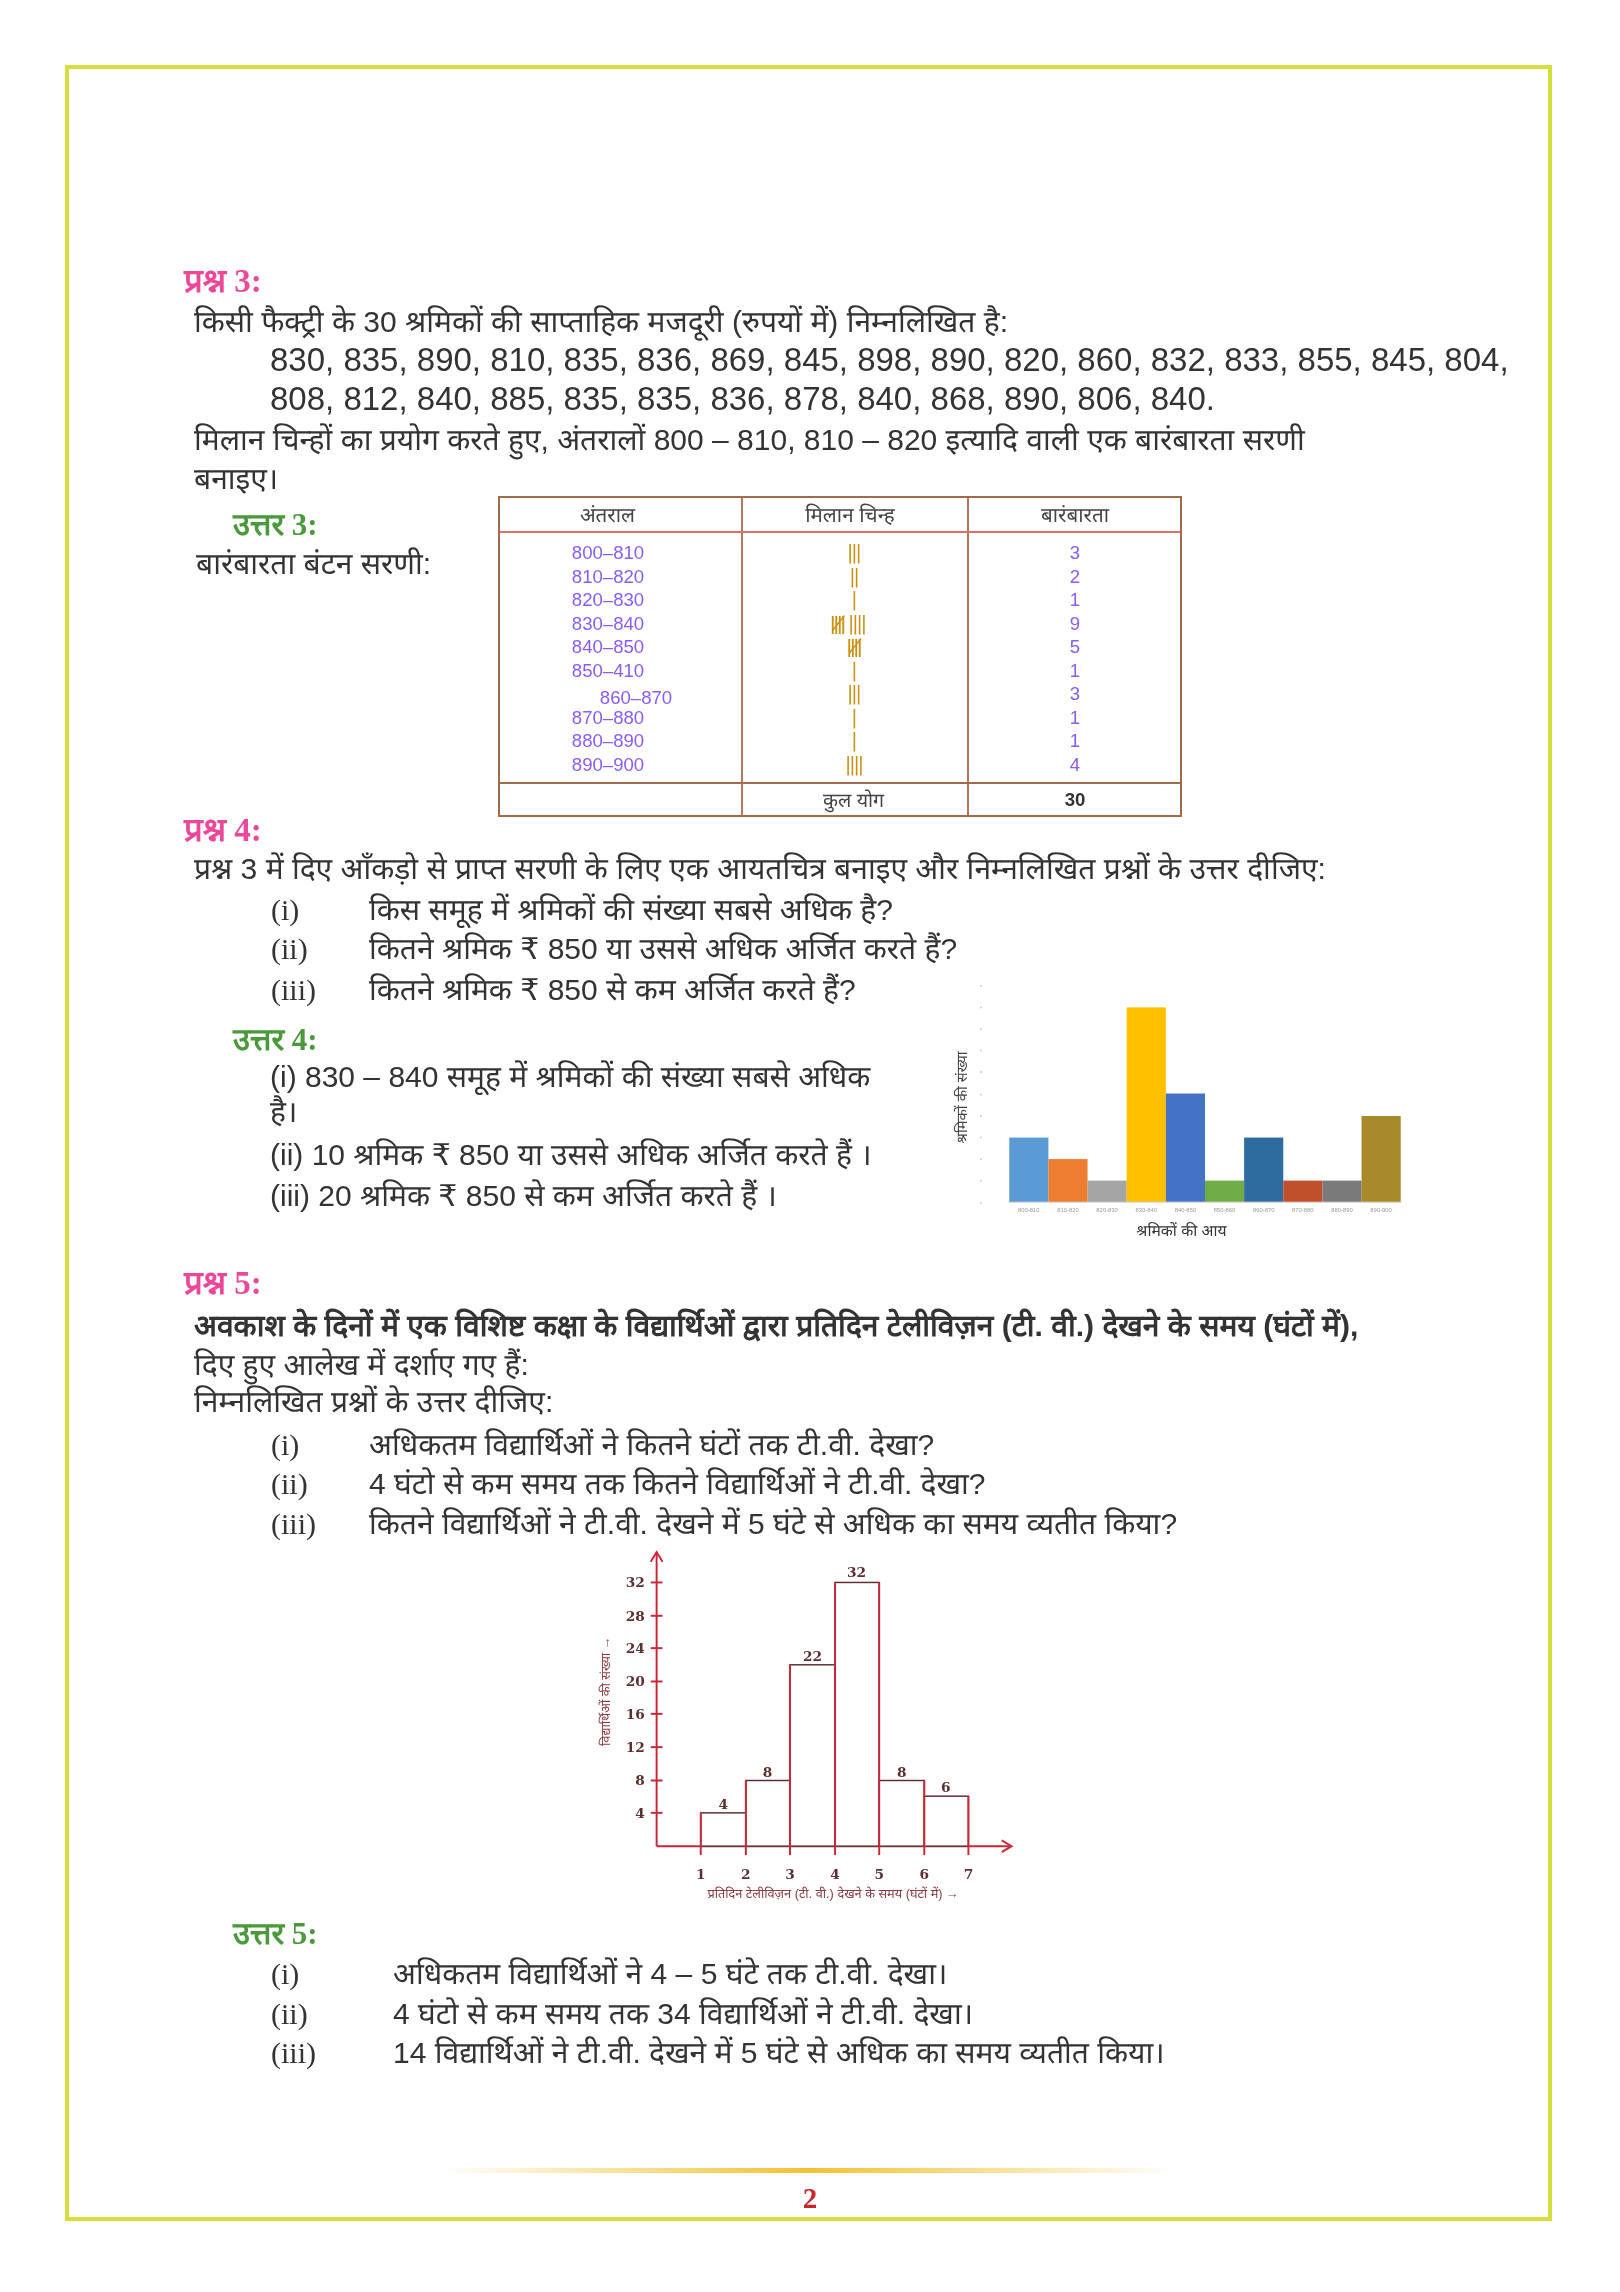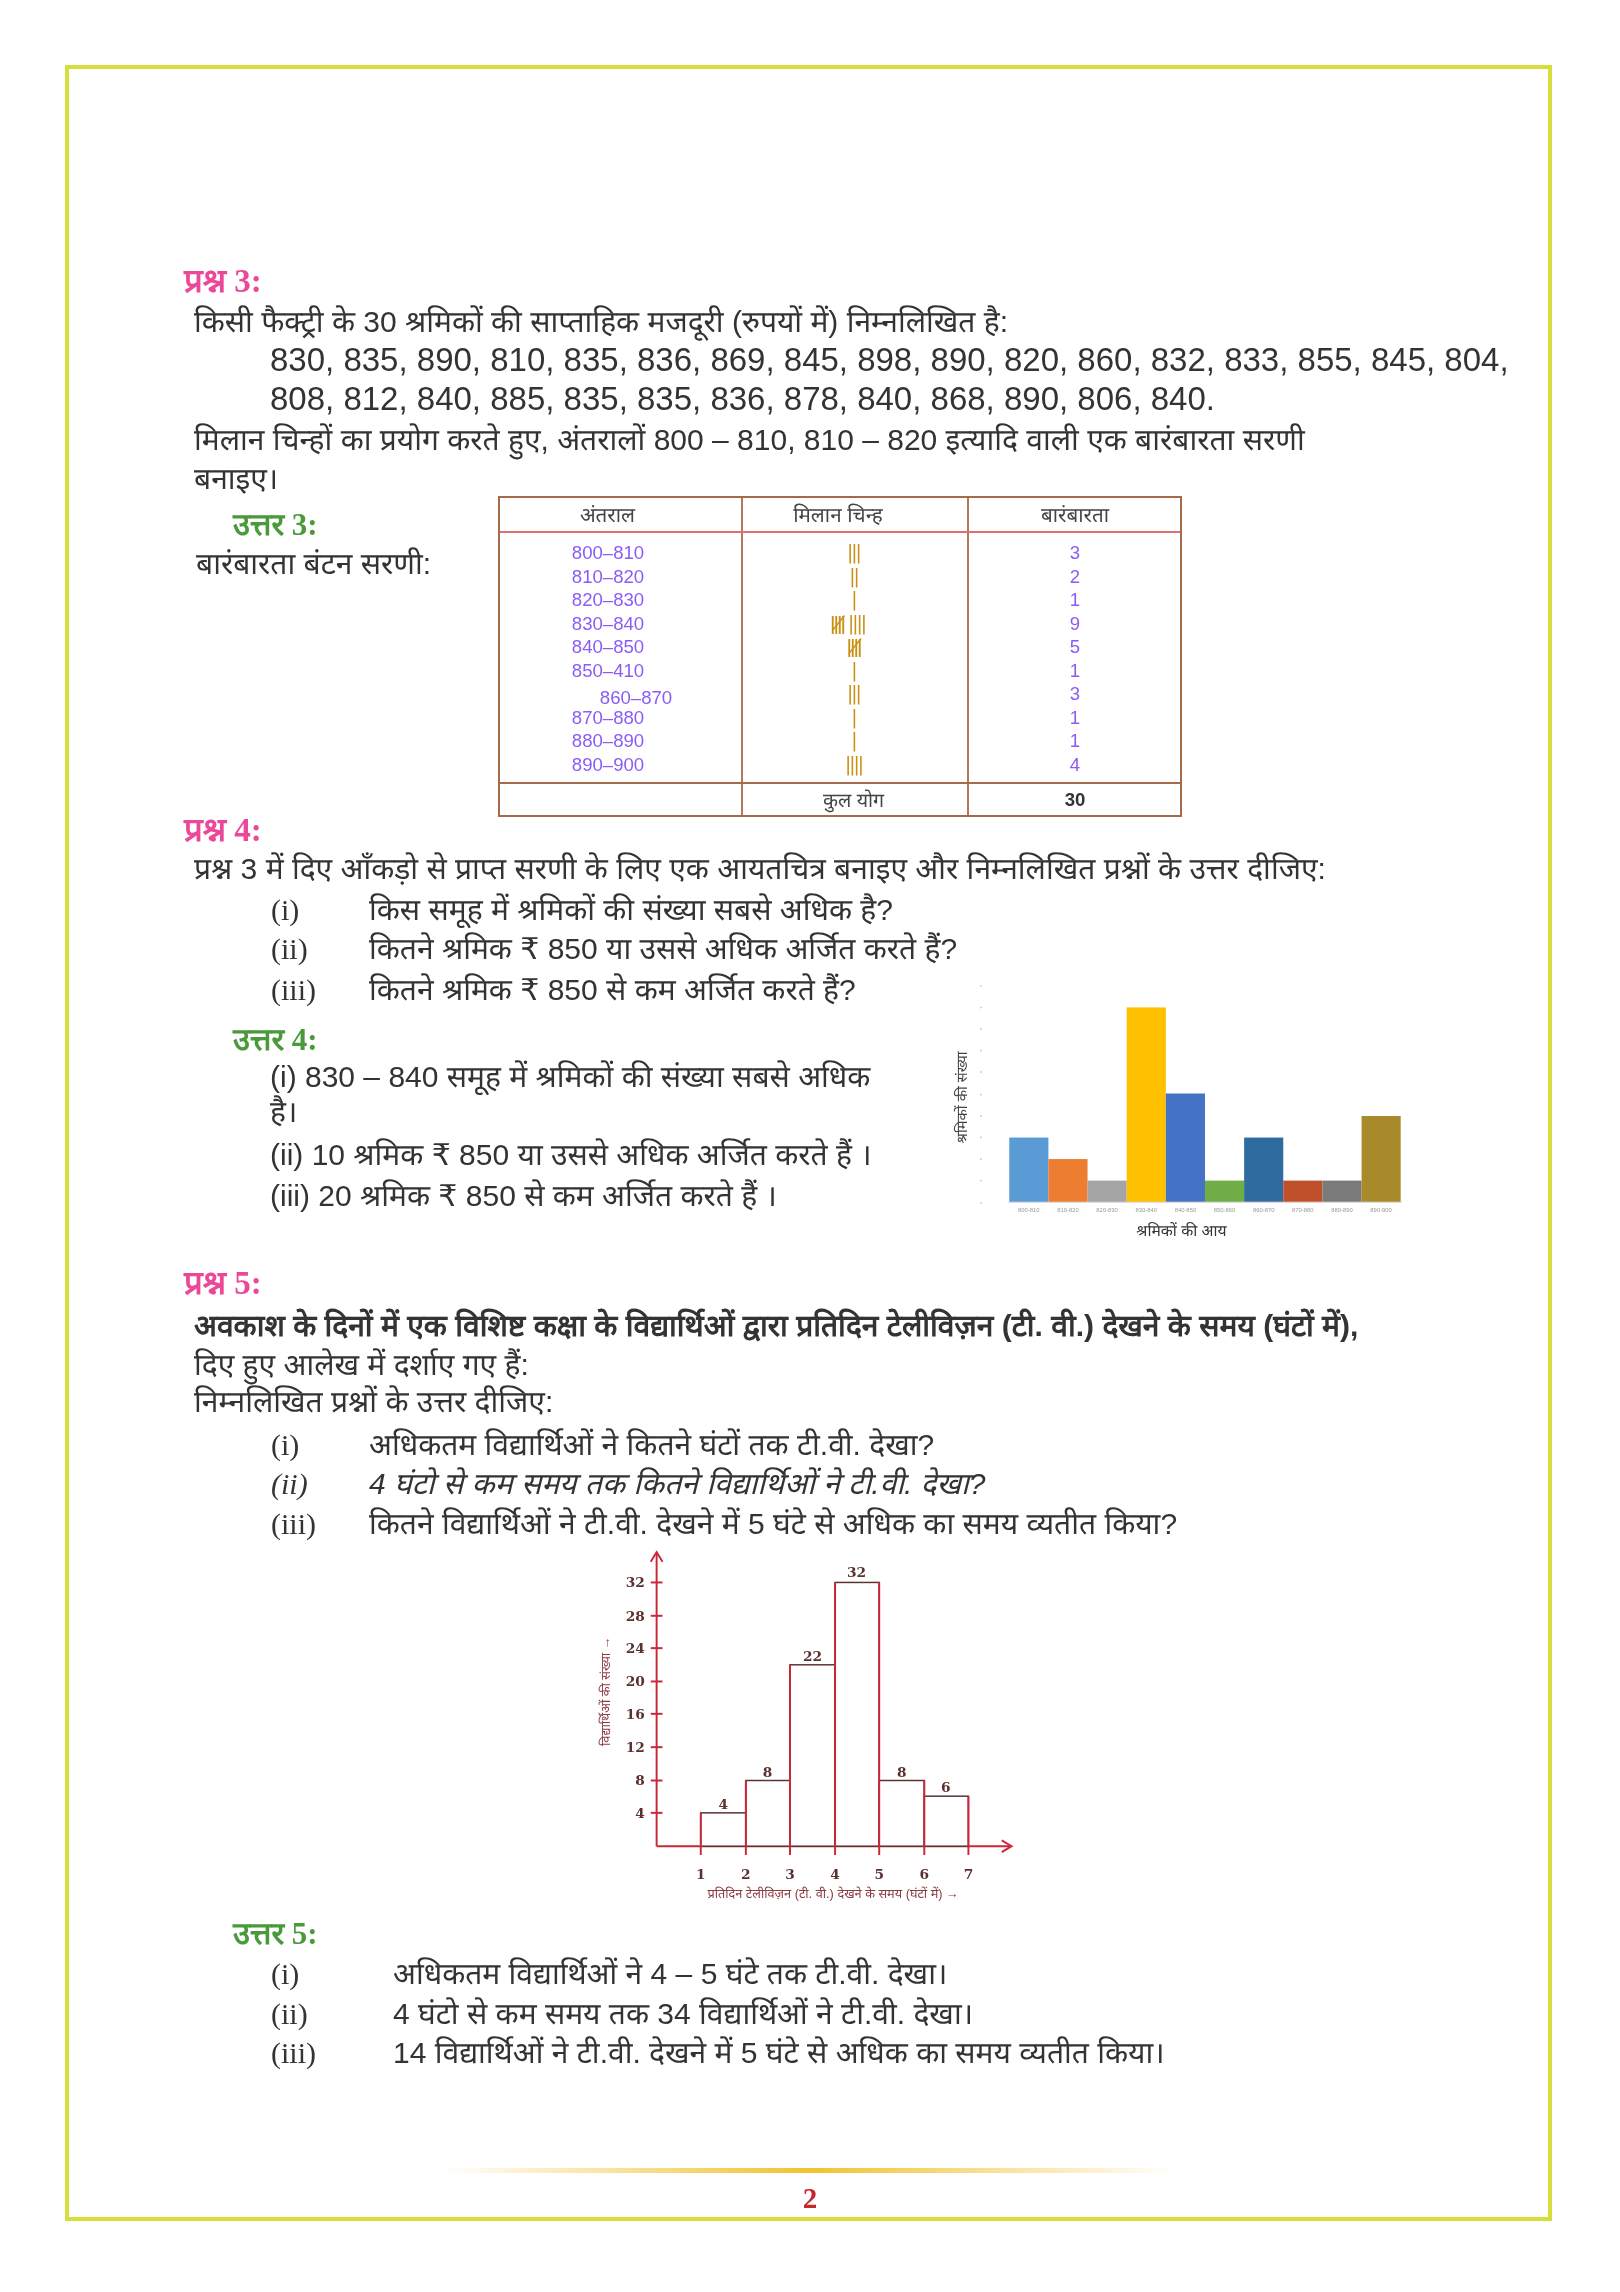--- a/index.html
+++ b/index.html
@@ -39,21 +39,21 @@
 <div class="abs a-head" style="left:233px; top:502px;">उत्तर 3:</div>
 <div class="abs txt" style="left:196px; top:544px;">बारंबारता बंटन सरणी:</div>
 
 <div class="freq-table">
   <div class="col" style="left:241px;"></div>
   <div class="col" style="left:467px;"></div>
   <div class="hrow"></div>
   <div class="frow"></div>
 
   <div class="th" style="left:0; width:215px;">अंतराल</div>
-  <div class="th" style="left:241px; width:194px;">मिलान चिन्ह</div>
+  <div class="th" style="left:241px; width:194px;padding-left:12px;">मिलान चिन्ह</div>
   <div class="th" style="left:467px; width:216px;">बारंबारता</div>
 
   <div class="cell" style="left:0; width:216px; top:43px;">800–810</div>
   <div class="tally" style="left:241px; width:225px; top:43px;">|||</div>
   <div class="cell" style="left:467px; width:216px; top:43px;">3</div>
 
   <div class="cell" style="left:0; width:216px; top:67px;">810–820</div>
   <div class="tally" style="left:241px; width:225px; top:67px;">||</div>
   <div class="cell" style="left:467px; width:216px; top:67px;">2</div>
 
@@ -152,21 +152,21 @@
   <text x="235" y="262" text-anchor="middle" font-size="16" fill="#333">श्रमिकों की आय</text>
 </svg>
 
 <div class="abs q-head" style="left:184px; top:1259px;">प्रश्न 5:</div>
 <div class="abs txt" style="left:194px; top:1306px;font-weight:bold;">अवकाश के दिनों में एक विशिष्ट कक्षा के विद्यार्थिओं द्वारा प्रतिदिन टेलीविज़न (टी. वी.) देखने के समय (घंटों में),</div>
 <div class="abs txt" style="left:194px; top:1345px;">दिए हुए आलेख में दर्शाए गए हैं:</div>
 <div class="abs txt" style="left:194px; top:1382px;">निम्नलिखित प्रश्नों के उत्तर दीजिए:</div>
 <div class="abs item" style="left:271px; top:1425px;">
   <span class="lbl">(i)</span><span>अधिकतम विद्यार्थिओं ने कितने घंटों तक टी.वी. देखा?</span>
 </div>
-<div class="abs item" style="left:271px; top:1464px;font-style:italic;">
+<div class="abs item" style="left:271px; top:1464px;">
   <span class="lbl">(ii)</span><span>4 घंटो से कम समय तक कितने विद्यार्थिओं ने टी.वी. देखा?</span>
 </div>
 <div class="abs item" style="left:271px; top:1504px;">
   <span class="lbl">(iii)</span><span>कितने विद्यार्थिओं ने टी.वी. देखने में 5 घंटे से अधिक का समय व्यतीत किया?</span>
 </div>
 
 <svg class="abs" style="left:588px; top:1549px;" width="451" height="363" viewBox="0 0 460 370">
   <g stroke="#c8283a" stroke-width="2" fill="none">
     <line x1="70" y1="303" x2="70" y2="5"></line>
     <polyline points="64,13 70,3 76,13"></polyline>

